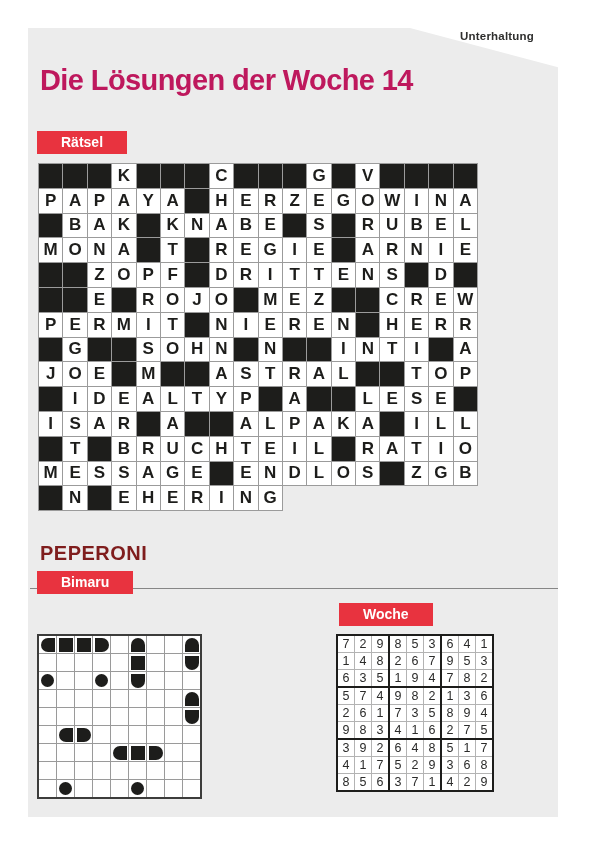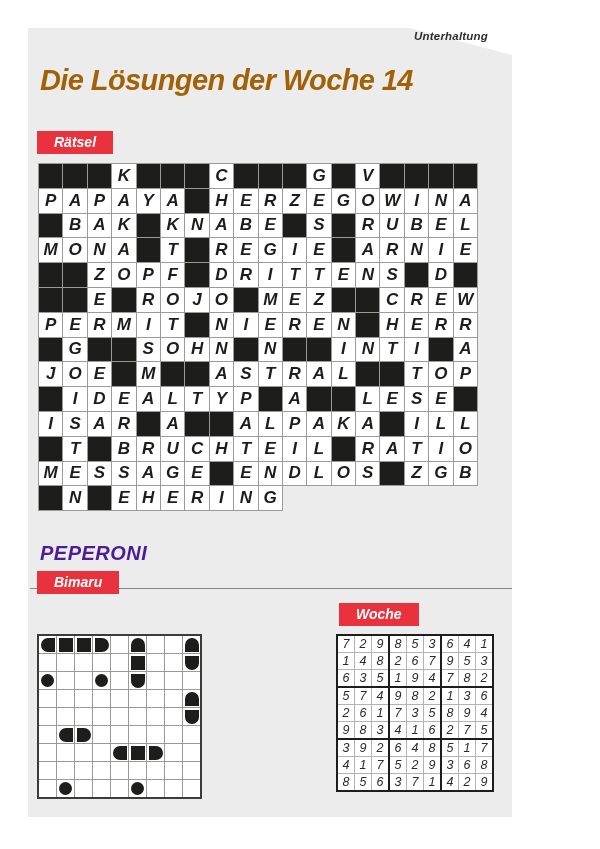--- a/index.html
+++ b/index.html
@@ -1,40 +1,40 @@
 <!DOCTYPE html>
 <html style="--accent: #e8333f;"><head>
 <meta charset="utf-8">
 <style>
   html,body{margin:0;padding:0;background:#fff;}
-  .page{position:relative;width:512px;height:849px;background:#ffffff;overflow:hidden;
-        font-family:"Liberation Sans",sans-serif;font-style:italic;}
+  .page{position:relative;width:558px;height:849px;background:#ffffff;overflow:hidden;
+        font-family:"Liberation Sans",sans-serif;}
   .panel{position:absolute;left:28px;top:28px;width:548px;height:789px;background:#ececec;
          clip-path:polygon(0 0,382px 0,548px 44px,548px 789px,0 789px);}
   .kicker{position:absolute;top:30px;right:24px;font-size:11.5px;font-weight:bold;
           color:#2f2f2e;letter-spacing:.2px;}
   .title{position:absolute;left:40px;top:64px;margin:0;font-size:29px;font-weight:bold;
-         color:#a16207;letter-spacing:-.6px;text-align:center;}
+         color:#be185d;letter-spacing:-.6px;text-align:center;}
   .badge{position:absolute;display:inline-block;background:var(--accent,#e8333f);color:#fff;
-         font-size:14px;font-weight:bold;padding:3px 17px 4px;}
+         font-size:14px;font-weight:bold;padding:3px 24px 4px;}
   #badge-raetsel{left:37px;top:131px;}
   #badge-bimaru{left:37px;top:571px;}
   #badge-sudoku{left:339px;top:603px;}
 
   
   .crossword{position:absolute;left:38px;top:163px;}
   .cw-row{display:flex;}
   .cw-row + .cw-row{margin-top:-1px;}
   .cw-cell{width:25.4px;height:25.8px;box-sizing:border-box;border:1px solid #9b9b9b;
            background:#fff;display:flex;align-items:center;justify-content:center;
            font-weight:bold;font-size:17px;color:#1d1d1b;}
   .cw-cell + .cw-cell{margin-left:-1px;}
   .cw-cell.black{background:#1d1d1b;}
   .solution-word{position:absolute;left:40px;top:542px;font-size:20px;font-weight:bold;
-                 color:#4c1d95;letter-spacing:.5px;}
+                 color:#7f1d1d;letter-spacing:.5px;}
   .divider{position:absolute;left:30px;top:588px;width:546px;height:1px;background:#868686;}
 
   
   .bimaru{position:absolute;left:37px;top:634px;display:grid;
           grid-template-columns:repeat(9,17px);grid-auto-rows:17px;gap:1px;
           background:#9a9a9a;border:2px solid #3c3c3b;}
   .bm-cell{background:#fff;position:relative;}
   .ship{position:absolute;inset:1.5px;background:#1d1d1b;}
   .ship.L{border-radius:7px 0 0 7px;}
   .ship.R{border-radius:0 7px 7px 0;}

